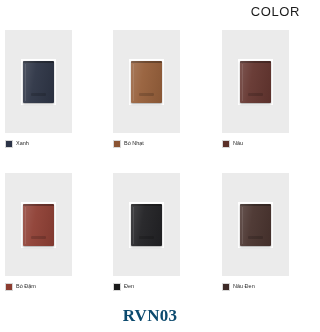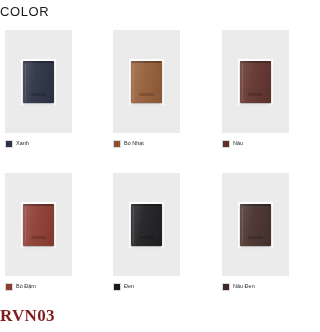--- a/index.html
+++ b/index.html
@@ -9,21 +9,21 @@
   body {
     width: 300px;
     height: 332px;
     background: #ffffff;
     font-family: "Liberation Sans", sans-serif;
     overflow: hidden;
     position: relative;
   }
 
   .page-title {
-    text-align: left;
+    text-align: right;
     font-size: 13px;
     letter-spacing: 0.6px;
     color: #1a1a1a;
     font-weight: 400;
     padding-top: 4px;
     margin: 0;
     font-family: "Liberation Sans", sans-serif;
   }
 
   .grid {
@@ -134,24 +134,25 @@
     line-height: 1;
     white-space: nowrap;
     font-family: "Liberation Sans", sans-serif;
   }
 
   .footer-code {
     position: absolute;
     left: 0;
     right: 0;
     bottom: 6px;
+    text-align: center;
     font-family: "Liberation Serif", serif;
     font-size: 17px;
     font-weight: 700;
-    color: #7f1d1d;
+    color: #0c4a6e;
     letter-spacing: 0.3px;
   }
 </style>
 </head>
 <body>
 
 <h1 class="page-title">COLOR</h1>
 
 <div class="grid">
 

